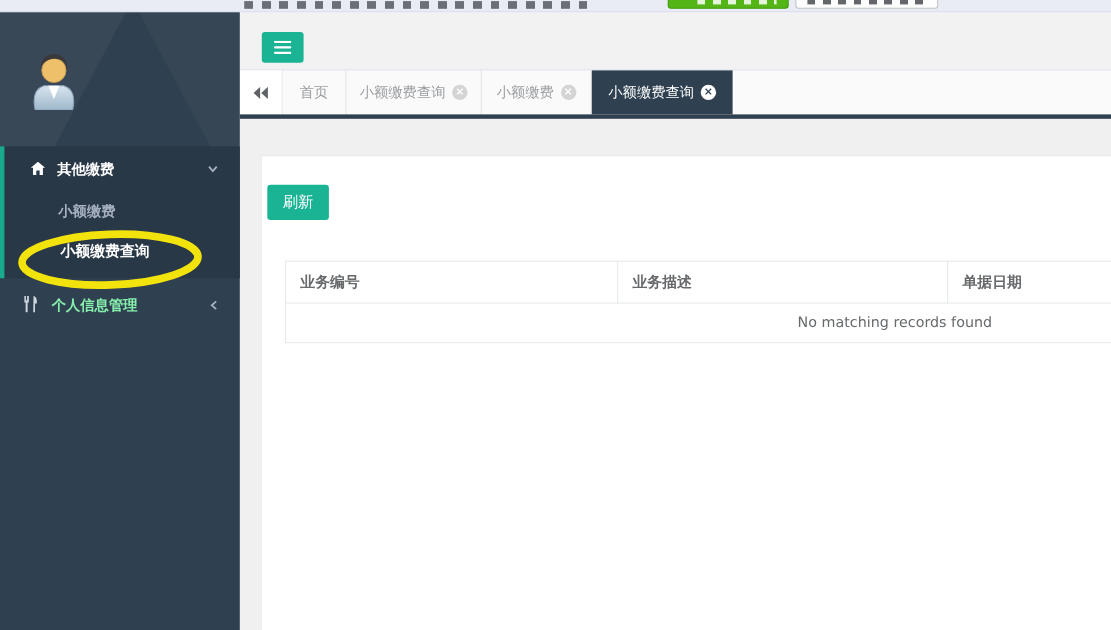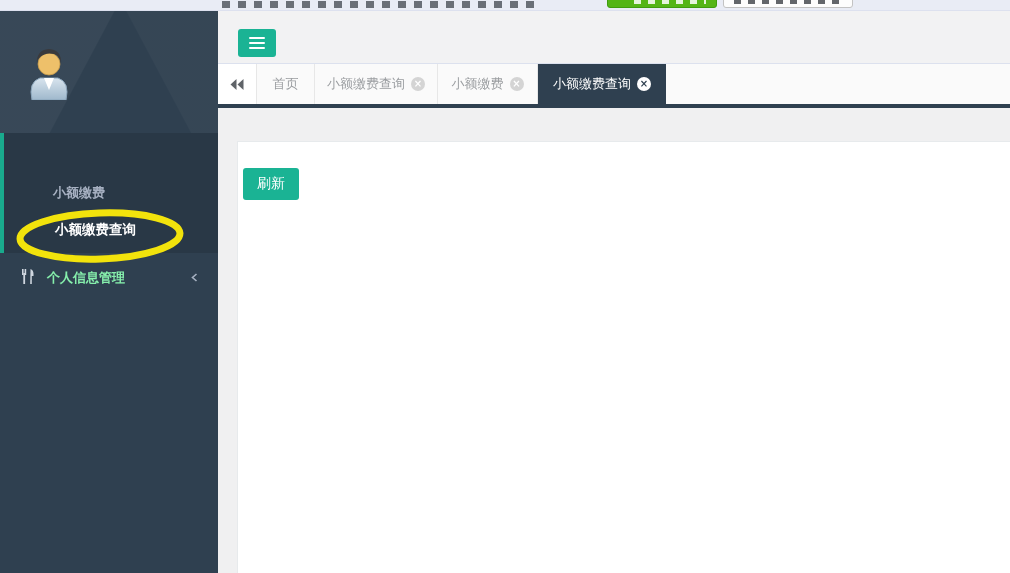--- a/index.html
+++ b/index.html
@@ -109,20 +109,29 @@
           <stop offset="1" stop-color="#9fb8cc"></stop>
       </linearGradient>
     </defs>
     <path d="M6 54 Q2 36 14 32 L32 32 Q44 36 40 54 Z" fill="url(#bodyg)" stroke="#8aa4ba" stroke-width="1"></path>
     <path d="M18 32 L23 44 L28 32 Z" fill="#ffffff"></path>
     <circle cx="23" cy="18" r="11" fill="#eec06a" stroke="#c79a4a" stroke-width="0.8"></circle>
     <path d="M11 18 Q10 4 23 3 Q36 4 35 18 Q34 9 28 8 Q20 6 14 11 Q11 13 11 18 Z" fill="#3a3a3c"></path>
   </svg>
 
   <div class="nav-section-active">
+    <div class="nav-item-row ni-main">
+      <svg class="home-ic" width="13" height="12" viewBox="0 0 13 12">
+        <path d="M6.5 0 L13 5.5 L11 5.5 L11 12 L8 12 L8 8 L5 8 L5 12 L2 12 L2 5.5 L0 5.5 Z" fill="#ffffff"></path>
+      </svg>
+      <span class="lbl">其他缴费</span>
+      <svg class="chev" width="9" height="7" viewBox="0 0 9 7">
+        <path d="M1 1.5 L4.5 5.5 L8 1.5" fill="none" stroke="#a7b1c2" stroke-width="1.6"></path>
+      </svg>
+    </div>
     <div class="sub-item sub1">小额缴费</div>
     <div class="sub-item sub2">小额缴费查询</div>
   </div>
 
   <div class="nav-item-row ni2">
     <svg class="cutlery-ic" width="13" height="15" viewBox="0 0 13 15">
       <rect x="0" y="0" width="1.6" height="6" fill="#cfd6df"></rect>
       <rect x="2.6" y="0" width="1.6" height="6" fill="#cfd6df"></rect>
       <rect x="1.3" y="4" width="1.8" height="11" fill="#cfd6df"></rect>
       <path d="M8.5 0 Q11.5 1 11.5 5 L11.5 7 L9.8 7 L9.8 15 L8.2 15 Z" fill="#cfd6df"></path>
@@ -172,15 +181,36 @@
       <span>小额缴费查询</span>
       <span class="close-i">×</span>
     </div>
   </div>
 
   <div class="divider"></div>
 
   <div class="content">
     <div class="panel">
       <button class="refresh-btn">刷新</button>
+      <div class="table-wrap">
+        <table>
+          <colgroup>
+              <col style="width:302px">
+              <col style="width:300px">
+              <col style="width:506px">
+            </colgroup>
+          <thead>
+            <tr>
+              <th>业务编号</th>
+              <th>业务描述</th>
+              <th>单据日期</th>
+            </tr>
+          </thead>
+          <tbody>
+            <tr>
+              <td class="empty-msg" colspan="3">No matching records found</td>
+            </tr>
+          </tbody>
+        </table>
+      </div>
     </div>
   </div>
 </div>
 
 </body></html>

